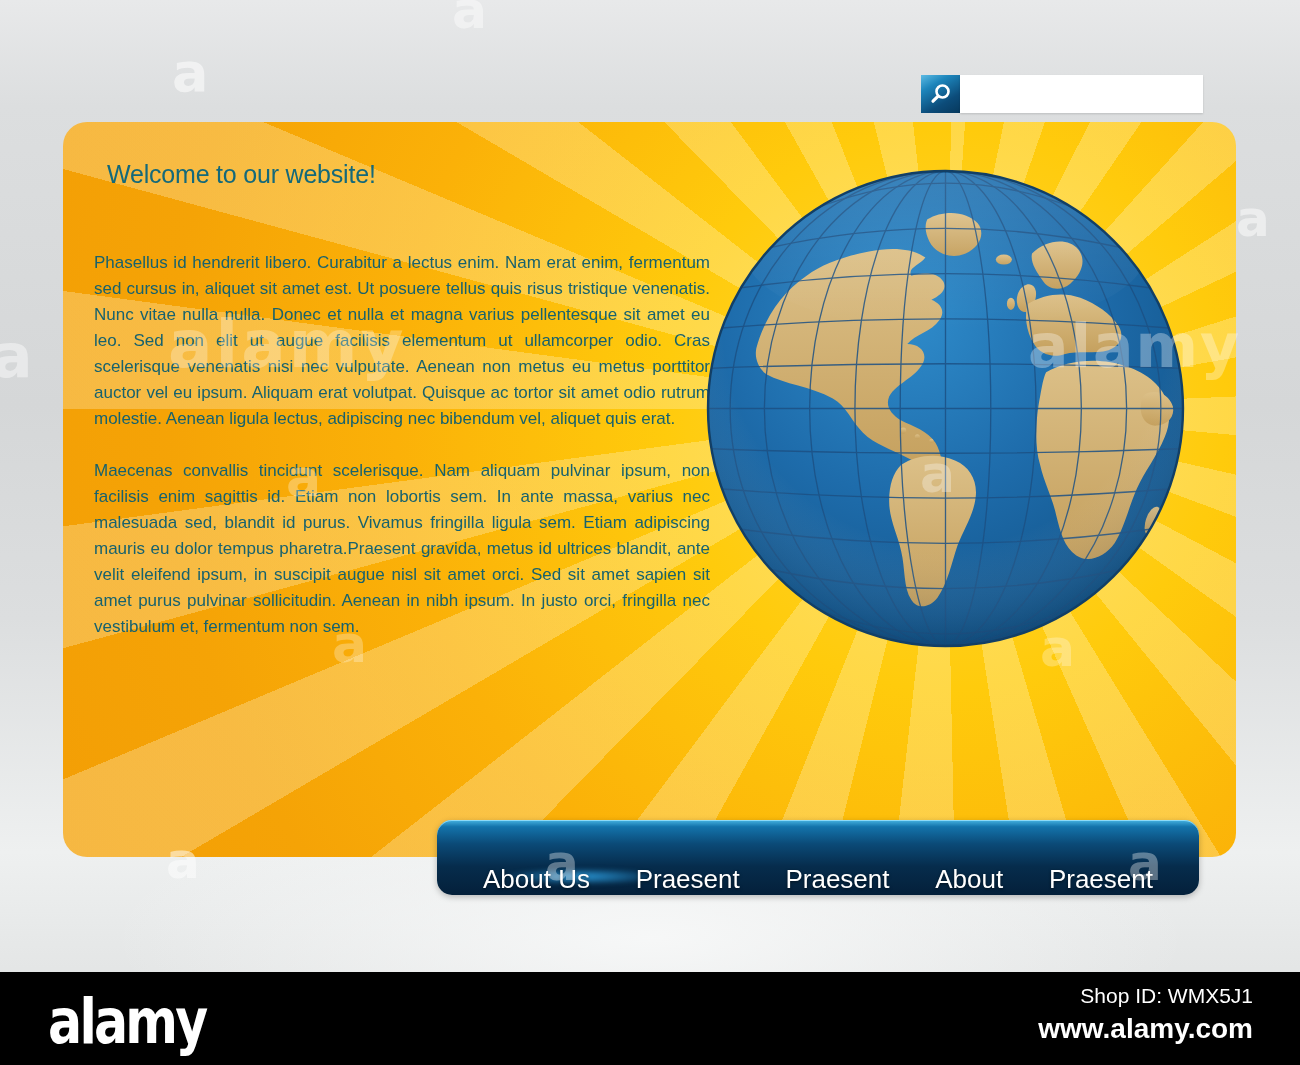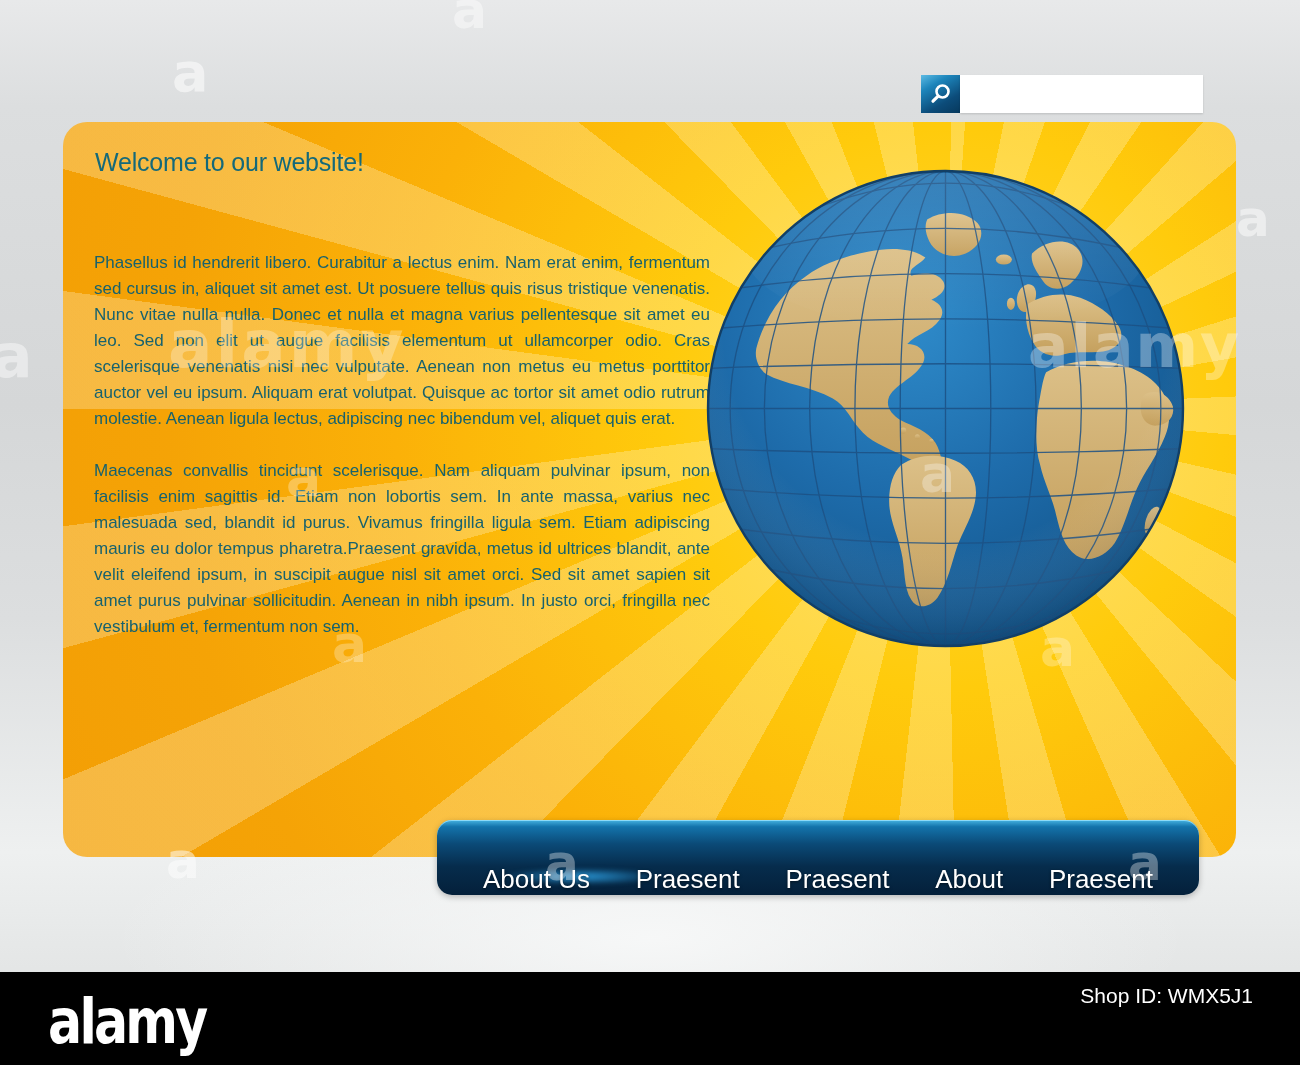--- a/index.html
+++ b/index.html
@@ -29,21 +29,21 @@
     position:absolute;left:63px;top:122px;width:1173px;height:735px;
     border-radius:24px;overflow:hidden;z-index:5;
     background:
       repeating-conic-gradient(from 4deg at 75.2% 39%,
         rgba(255,255,255,0) 0deg 7.6deg,
         rgba(255,252,230,.27) 7.6deg 15.2deg),
       radial-gradient(circle 1000px at 75.2% 39%,
         #ffd83a 0%, #ffcb0c 28%, #fbb108 55%, #f5a306 78%, #f39e05 100%);
   }
   .panel-heading{
-    position:absolute;left:32px;top:26px;margin:0;
+    position:absolute;left:32px;top:26px;margin:12px;
     font-size:25px;font-weight:normal;color:#14697a;letter-spacing:-.2px;
   }
   .copy{
     position:absolute;left:31px;top:128px;width:616px;
     color:#17626e;font-size:17px;line-height:26px;text-align:justify;
   }
   .copy p{margin:0 0 26px 0;}
 
   
   .globe{position:absolute;left:704px;top:167px;width:483px;height:483px;z-index:10;}
@@ -207,16 +207,17 @@
   <span class="wm" style="left:332px;top:618px;font-size:52px;opacity:.28;">a</span>
   <span class="wm" style="left:1040px;top:622px;font-size:52px;opacity:.28;">a</span>
   <span class="wm" style="left:166px;top:836px;font-size:50px;opacity:.5;z-index:25;">a</span>
   <span class="wm" style="left:545px;top:838px;font-size:50px;opacity:.35;z-index:25;">a</span>
   <span class="wm" style="left:1128px;top:838px;font-size:50px;opacity:.35;z-index:25;">a</span>
 
   <div class="footer">
     <div class="f-logo">alamy</div>
     <div class="f-right">
       <div class="f-id">Shop ID: WMX5J1</div>
+      <div class="f-url">www.alamy.com</div>
     </div>
   </div>
 
 </div>
 
 </body></html>

